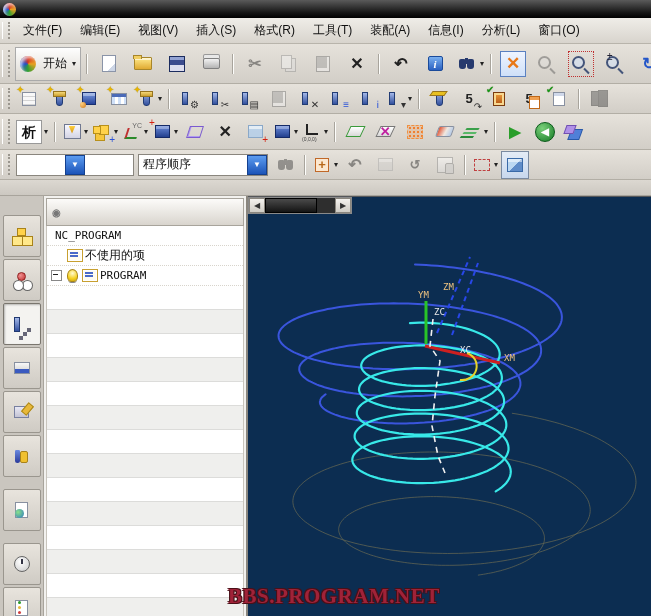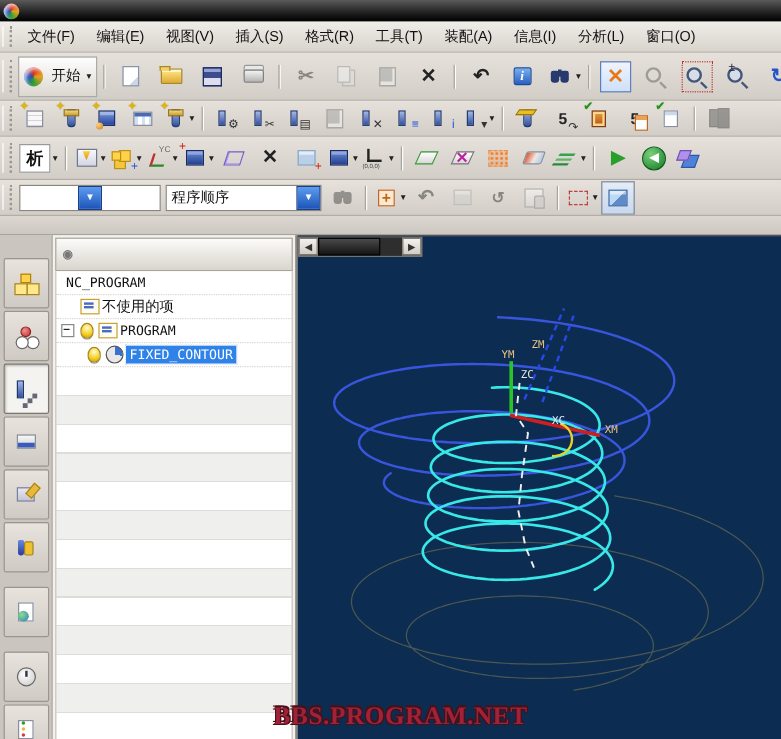--- a/index.html
+++ b/index.html
@@ -544,25 +544,20 @@
       <div class="trow" style="padding-left:18px;">
         <span class="foldericon"></span>
         <span style="font-family:Liberation Serif, serif;font-size:12px;">不使用的项</span>
       </div>
       <div class="trow" style="padding-left:2px;">
         <span class="expander"></span>
         <span class="bulb"></span>
         <span class="foldericon"></span>
         <span>PROGRAM</span>
       </div>
-      <div class="trow" style="padding-left:24px;">
-        <span class="bulb"></span>
-        <span class="opicon"></span>
-        <span class="sel">FIXED_CONTOUR</span>
-      </div>
     </div>
     <div id="stripes"></div>
   </div>
 
   <div id="viewport" style="background: rgb(12, 45, 81);">
     <svg id="vpcanvas" width="403" height="420" viewBox="0 0 403 420">
         <path d="M264.3 216.3L270.0 217.2L275.5 218.2L281.0 219.2L286.4 220.3L291.6 221.5L296.8 222.7L301.9 224.0L306.9 225.3L311.8 226.7L316.5 228.2L321.1 229.7L325.6 231.2L330.0 232.8L334.2 234.4L338.3 236.1L342.3 237.9L346.1 239.6L349.8 241.4L353.3 243.3L356.6 245.2L359.8 247.1L362.9 249.1L365.7 251.0L368.4 253.1L371.0 255.1L373.3 257.2L375.5 259.3L377.6 261.4L379.4 263.5L381.1 265.7L382.6 267.8L383.9 270.0L385.0 272.2L385.9 274.4L386.7 276.6L387.3 278.8L387.7 281.0L387.9 283.2L388.0 285.5L387.8 287.7L387.5 289.9L387.0 292.1L386.3 294.3L385.5 296.4L384.5 298.6L383.2 300.8L381.9 302.9L380.3 305.0L378.6 307.1L376.7 309.2L374.7 311.2L372.4 313.2L370.1 315.2L367.5 317.2L364.8 319.1L362.0 321.0L359.0 322.9L355.9 324.7L352.6 326.5L349.2 328.2L345.7 329.9L342.0 331.6L338.2 333.2L334.3 334.8L330.2 336.3L326.1 337.8L321.8 339.2L317.5 340.6L313.0 341.9L308.4 343.2L303.8 344.4L299.0 345.5L294.2 346.7L289.3 347.7L284.4 348.7L279.3 349.6L274.2 350.5L269.1 351.3L263.9 352.1L258.7 352.8L253.4 353.4L248.1 354.0L242.7 354.5L237.4 355.0L232.0 355.4L226.6 355.7L221.2 356.0L215.8 356.2L210.4 356.4L205.0 356.4L199.6 356.5L194.3 356.4L188.9 356.3L183.6 356.2L178.4 356.0L173.1 355.7L168.0 355.4L162.8 355.0L157.8 354.6L152.8 354.1L147.8 353.5L142.9 352.9L138.1 352.2L133.4 351.5L128.8 350.7L124.2 349.9L119.7 349.1L115.4 348.1L111.1 347.2L107.0 346.2L102.9 345.1L99.0 344.0L95.2 342.9L91.5 341.7L87.9 340.5L84.4 339.2L81.1 337.9L77.9 336.6L74.8 335.2L71.9 333.8L69.1 332.4L66.5 330.9L64.0 329.4L61.7 327.9L59.5 326.4L57.4 324.9L55.5 323.3L53.8 321.7L52.2 320.1L50.7 318.5L49.5 316.8L48.3 315.2L47.4 313.5L46.6 311.9L45.9 310.2L45.4 308.5L45.1 306.8L44.9 305.2L44.9 303.5L45.1 301.8L45.4 300.2L45.9 298.5L46.5 296.9L47.3 295.2L48.2 293.6L49.3 292.0L50.5 290.4L51.9 288.8L53.4 287.3L55.1 285.7L56.9 284.2L58.9 282.7L61.0 281.2L63.2 279.8L65.6 278.4L68.1 277.0L70.7 275.7L73.5 274.3L76.3 273.0L79.3 271.8L82.4 270.6L85.7 269.4L89.0 268.3L92.4 267.2L96.0 266.1L99.6 265.1L103.3 264.1L107.2 263.2L111.1 262.3L115.0 261.5L119.1 260.7L123.2 260.0L127.4 259.3L131.7 258.7L136.0 258.1L140.4 257.5L144.9 257.0L149.3 256.6L153.9 256.2L158.4 255.9L163.0 255.6L167.6 255.4L172.3 255.2L176.9 255.1L181.6 255.0L186.3 255.0L191.0 255.0L195.6 255.1L200.3 255.3L205.0 255.5L209.7 255.7L214.3 256.0L218.9 256.4L223.5 256.8L228.0 257.2L232.6 257.8L237.0 258.3L241.5 258.9L245.8 259.6L250.2 260.3L254.4 261.0L258.6 261.8L262.8 262.7L266.8 263.6L270.8 264.5L274.8 265.5L278.6 266.5L282.3 267.6L286.0 268.7L289.6 269.8L293.0 271.0L296.4 272.3L299.7 273.5L302.9 274.8L305.9 276.1L308.9 277.5L311.7 278.9L314.4 280.3L317.1 281.7L319.5 283.2L321.9 284.7L324.2 286.2L326.3 287.8L328.3 289.3L330.1 290.9L331.9 292.5L333.5 294.1L334.9 295.8L336.3 297.4L337.5 299.1L338.5 300.8L339.5 302.4L340.3 304.1L340.9 305.8L341.4 307.5L341.8 309.2L342.1 310.9L342.2 312.6L342.2 314.3L342.0 316.0L341.7 317.7L341.3 319.4L340.7 321.0L340.0 322.7L339.2 324.4L338.2 326.0L337.1 327.6L335.9 329.2L334.6 330.8L333.1 332.4L331.5 334.0L329.8 335.5L328.0 337.0L326.1 338.5L324.0 340.0L321.8 341.4L319.6 342.8L317.2 344.2L314.7 345.5L312.1 346.9L309.4 348.1L306.7 349.4L303.8 350.6L300.9 351.8L297.8 353.0L294.7 354.1L291.5 355.1L288.2 356.2L284.9 357.2L281.5 358.1L278.0 359.1L274.5 359.9L270.9 360.8L267.2 361.6L263.6 362.3L259.8 363.0L256.0 363.7L252.2 364.3L248.4 364.9L244.5 365.4L240.6 365.9L236.7 366.4L232.7 366.8L228.8 367.1L224.8 367.4L220.8 367.7L216.9 367.9L212.9 368.1L209.0 368.2L205.0 368.3L201.1 368.3L197.1 368.3L193.3 368.3L189.4 368.2L185.5 368.0L181.7 367.8L178.0 367.6L174.2 367.4L170.6 367.0L166.9 366.7L163.3 366.3L159.8 365.9L156.3 365.4L152.9 364.9L149.6 364.4L146.3 363.8L143.1 363.2L139.9 362.5L136.9 361.9L133.9 361.1L131.0 360.4L128.2 359.6L125.5 358.8L122.8 358.0L120.3 357.1L117.8 356.2L115.5 355.3L113.2 354.4L111.1 353.4L109.0 352.4L107.0 351.4L105.2 350.4L103.5 349.4L101.8 348.3L100.3 347.2L98.9 346.2L97.6 345.1L96.4 343.9L95.3 342.8L94.3 341.7L93.5 340.6L92.7 339.4L92.1 338.3L91.6 337.1L91.2 335.9L90.9 334.8L90.7 333.6L90.7 332.5L90.7 331.3L90.9 330.2L91.2 329.0L91.6 327.9L92.1 326.7L92.7 325.6L93.5 324.5L94.3 323.4L95.2 322.3L96.3 321.3L97.4 320.2L98.7 319.1L100.0 318.1L101.5 317.1L103.0 316.1L104.7 315.2L106.4 314.2L108.2 313.3L110.2 312.4L112.2 311.5L114.2 310.7L116.4 309.8L118.7 309.0L121.0 308.3L123.4 307.5L125.8 306.8L128.4 306.1L131.0 305.5L133.6 304.9L136.4 304.3L139.2 303.7L142.0 303.2L144.9 302.7L147.8 302.3L150.8 301.8L153.8 301.5L156.8 301.1L159.9 300.8L163.1 300.5L166.2 300.3L169.4 300.1L172.6 299.9L175.8 299.8L179.0 299.7L182.3 299.6L185.5 299.6L188.8 299.6L192.0 299.7L195.3 299.8L198.5 299.9L201.8 300.1L205.0 300.3L208.2 300.5L211.4 300.8L214.6 301.1L217.7 301.5L220.9 301.9L224.0 302.3L227.0 302.8L230.1 303.2L233.1 303.8L236.0 304.3L238.9 304.9L241.8 305.5L244.6 306.2L247.3 306.8L250.0 307.6L252.7 308.3L255.3 309.1L257.8 309.9L260.2 310.7L262.6 311.5L264.9 312.4L267.2 313.3L269.4 314.2L271.5 315.2L273.5 316.1L275.5 317.1L277.3 318.1L279.1 319.1L280.8 320.2L282.5 321.2L284.0 322.3L285.5 323.4L286.8 324.5L288.1 325.6L289.3 326.7L290.4 327.9L291.4 329.0L292.3 330.2L293.1 331.4L293.9 332.5L294.5 333.7L295.1 334.9L295.5 336.1L295.9 337.2L296.2 338.4L296.4 339.6L296.4 340.8L296.4 342.0L296.4 343.2L296.2 344.3L295.9 345.5L295.5 346.7L295.1 347.8L294.5 349.0L293.9 350.1L293.2 351.2L292.4 352.4L291.5 353.5L290.6 354.6L289.5 355.6L288.4 356.7L287.2 357.8L285.9 358.8L284.6 359.8L283.2 360.8L281.7 361.8L280.1 362.7L278.5 363.7L276.8 364.6L275.0 365.5L273.2 366.4L271.4 367.2L269.4 368.0L267.4 368.8L265.4 369.6L263.3 370.4L261.2 371.1L259.0 371.8L256.8 372.5L254.5 373.1L252.3 373.8L249.9 374.3L247.6 374.9L245.2 375.5L242.7 376.0L240.3 376.4L237.8 376.9L235.4 377.3L232.9 377.7L230.3 378.1" stroke="#6b6b52" stroke-width="1" fill="none" opacity="0.7" stroke-linecap="round"></path>
         <path d="M167.0 67.4L172.6 67.7L178.1 68.0L183.6 68.4L189.1 68.8L194.6 69.3L200.0 69.9L205.4 70.5L210.7 71.2L215.9 71.9L221.0 72.7L226.1 73.6L231.1 74.5L236.0 75.4L240.8 76.4L245.5 77.5L250.0 78.6L254.5 79.8L258.8 81.0L263.0 82.2L267.1 83.5L271.0 84.9L274.8 86.3L278.4 87.7L281.9 89.1L285.2 90.6L288.3 92.2L291.3 93.7L294.1 95.3L296.8 97.0L299.2 98.6L301.5 100.3L303.6 102.0L305.5 103.7L307.2 105.4L308.7 107.2L310.0 109.0L311.1 110.7L312.1 112.5L312.8 114.3L313.4 116.1L313.7 117.9L313.9 119.8L313.8 121.6L313.6 123.4L313.1 125.2L312.5 127.0L311.6 128.7L310.6 130.5L309.4 132.3L308.0 134.0L306.4 135.7L304.6 137.5L302.7 139.1L300.5 140.8L298.2 142.4L295.7 144.0L293.0 145.6L290.2 147.2L287.2 148.7L284.1 150.1L280.8 151.6L277.4 153.0L273.8 154.4L270.1 155.7L266.2 157.0L262.2 158.2L258.1 159.4L253.9 160.5L249.6 161.6L245.2 162.7L240.7 163.7L236.0 164.6L231.3 165.5L226.6 166.4L221.7 167.1L216.8 167.9L211.8 168.6L206.8 169.2L201.7 169.8L196.6 170.3L191.5 170.7L186.3 171.1L181.1 171.5L175.9 171.7L170.7 172.0L165.5 172.1L160.3 172.3L155.2 172.3L150.0 172.3L144.9 172.3L139.9 172.1L134.8 172.0L129.9 171.8L124.9 171.5L120.1 171.1L115.3 170.8L110.6 170.3L106.0 169.8L101.5 169.3L97.0 168.7L92.7 168.1L88.5 167.4L84.4 166.7L80.4 165.9L76.5 165.1L72.8 164.3L69.2 163.4L65.7 162.5L62.4 161.5L59.2 160.5L56.2 159.5L53.3 158.4L50.6 157.3L48.0 156.2L45.6 155.1L43.4 153.9L41.4 152.7L39.5 151.5L37.8 150.2L36.2 149.0L34.9 147.7L33.7 146.5L32.7 145.2L31.9 143.9L31.3 142.6L30.8 141.3L30.6 140.0L30.5 138.7L30.6 137.4L30.9 136.0L31.4 134.7L32.0 133.5L32.9 132.2L33.9 130.9L35.1 129.7L36.4 128.4L38.0 127.2L39.7 126.0L41.6 124.8L43.6 123.6L45.8 122.5L48.2 121.4L50.7 120.3L53.4 119.3L56.2 118.2L59.1 117.3L62.2 116.3L65.5 115.4L68.8 114.5L72.3 113.7L76.0 112.9L79.7 112.1L83.5 111.4L87.5 110.7L91.5 110.1L95.7 109.5L99.9 109.0L104.2 108.5L108.6 108.0L113.0 107.6L117.6 107.3L122.1 107.0L126.8 106.8L131.5 106.6L136.2 106.4L140.9 106.4L145.7 106.3L150.5 106.4L155.3 106.4L160.1 106.6L164.9 106.7L169.7 107.0L174.5 107.3L179.3 107.6L184.1 108.0L188.8 108.4L193.5 108.9L198.1 109.5L202.7 110.1L207.2 110.7L211.7 111.4L216.1 112.2L220.5 112.9L224.7 113.8L228.9 114.7L232.9 115.6L236.9 116.6L240.8 117.6L244.6 118.6L248.2 119.7L251.7 120.9L255.2 122.0L258.5 123.2L261.6 124.5L264.7 125.8L267.6 127.1L270.3 128.4L272.9 129.8L275.4 131.2L277.7 132.6L279.9 134.0L281.9 135.5L283.7 137.0L285.4 138.5L286.9 140.0L288.3 141.5L289.5 143.1L290.5 144.6L291.4 146.2L292.1 147.7L292.6 149.3L292.9 150.9L293.1 152.5L293.1 154.1L293.0 155.6L292.7 157.2L292.2 158.8L291.5 160.4L290.7 161.9L289.7 163.4L288.5 165.0L287.2 166.5L285.7 168.0L284.1 169.5L282.3 170.9L280.4 172.4L278.3 173.8L276.1 175.2L273.7 176.5L271.2 177.9L268.5 179.2L265.7 180.4L262.8 181.7L259.8 182.9L256.7 184.1L253.4 185.2L250.0 186.3L246.5 187.4L243.0 188.4L239.3 189.4L235.5 190.3L231.7 191.2L227.8 192.0L223.8 192.8L219.7 193.6L215.6 194.3L211.4 195.0L207.1 195.6L202.8 196.2L198.5 196.7L194.2 197.2L189.8 197.6L185.4 198.0L180.9 198.4L176.5 198.7L172.1 198.9L167.6 199.1L163.2 199.2L158.8 199.3L154.4 199.4L150.0 199.3L145.7 199.3L141.4 199.2L137.1 199.0L132.9 198.9L128.8 198.6L124.7 198.3L120.6 198.0L116.7 197.6L112.8 197.2L109.0 196.8L105.3 196.3L101.7 195.7L98.1 195.2L94.7 194.5L91.4 193.9L88.2 193.2L85.0 192.5L82.1 191.8L79.2 191.0L76.4 190.2L73.8 189.3L71.3 188.5L69.0 187.6L66.8 186.6L64.7 185.7L62.7 184.7L61.0 183.8L59.3 182.8L57.8 181.8L56.5 180.7L55.3 179.7L54.2 178.6L53.3 177.6L52.6 176.5L52.0 175.4L51.6 174.4L51.3 173.3L51.2 172.2L51.3 171.1L51.4 170.0L51.8 169.0L52.3 167.9L53.0 166.8L53.8 165.8L54.7 164.8L55.9 163.7L57.1 162.7L58.5 161.7L60.1 160.7L61.8 159.8L63.6 158.9L65.5 157.9L67.6 157.0L69.9 156.2L72.2 155.3L74.7 154.5L77.3 153.7L80.0 153.0L82.8 152.2L85.7 151.6L88.7 150.9L91.8 150.3L95.1 149.7L98.4 149.1L101.8 148.6L105.2 148.2L108.8 147.7L112.4 147.3L116.1 147.0L119.8 146.7L123.6 146.4L127.5 146.2L131.4 146.0L135.3 145.8L139.3 145.7L143.3 145.7L147.3 145.7L151.4 145.7L155.4 145.8L159.5 145.9L163.5 146.1L167.6 146.3L171.6 146.5L175.7 146.9L179.7 147.2L183.6 147.6L187.6 148.0L191.5 148.5L195.4 149.0L199.2 149.6L203.0 150.2L206.7 150.8L210.4 151.5L214.0 152.2L217.5 153.0L220.9 153.8L224.3 154.6L227.6 155.5L230.8 156.4L233.9 157.4L236.9 158.3L239.8 159.3L242.6 160.4L245.3 161.4L247.8 162.5L250.3 163.7L252.7 164.8L254.9 166.0L257.0 167.2L259.0 168.4L260.8 169.6L262.5 170.9L264.1 172.1L265.6 173.4L266.9 174.7L268.1 176.0L269.1 177.3L270.0 178.7L270.8 180.0L271.4 181.4L271.9 182.7L272.2 184.1L272.4 185.4L272.4 186.8L272.4 188.1L272.1 189.5L271.7 190.8L271.2 192.2L270.6 193.5L269.8 194.8L268.9 196.1L267.8 197.4L266.6 198.7L265.3 200.0L263.8 201.2L262.3 202.5L260.6 203.7L258.7 204.9L256.8 206.1L254.7 207.2L252.5 208.3L250.3 209.4L247.9 210.5L245.4 211.5L242.8 212.6L240.1 213.6L237.3 214.5L234.4 215.4L231.5 216.3L228.4 217.2L225.3 218.0L222.2 218.8L218.9 219.5L215.6 220.3L212.2 220.9L208.8 221.6L205.3 222.2L201.8 222.7L198.3 223.3L194.7 223.7L191.1 224.2L187.5 224.6L183.8 225.0L180.1 225.3L176.5 225.6L172.8 225.8L169.1 226.0L165.4 226.2L161.8 226.3L158.1 226.4L154.5 226.4L150.9 226.4L147.3 226.4L143.8 226.3L140.3 226.2L136.8 226.0L133.4 225.8L130.1 225.6L126.8 225.3L123.6 225.0L120.4 224.7L117.3 224.3L114.3 223.9L111.4 223.5L108.5 223.0L105.7 222.5L103.1 222.0L100.5 221.5L98.0 220.9L95.6 220.3L93.3 219.7L91.1 219.0L89.0 218.3L87.0 217.6L85.2 216.9L83.4 216.2L81.8 215.4L80.3 214.7L78.9 213.9L77.7 213.1L76.5 212.3L75.5 211.5L74.6 210.6L73.8 209.8L73.2 209.0L72.7 208.1L72.3 207.3L72.0 206.4L71.9 205.6L71.9 204.7L72.1 203.9L72.3 203.0L72.7 202.2L73.2 201.3L73.8 200.5L74.6 199.7L75.5 198.9L76.5 198.1L77.6 197.3" stroke="#3a55dd" stroke-width="2" fill="none" opacity="1" stroke-linecap="round"></path>
         <path d="M162.0 126.1L166.6 125.8L171.3 125.7L176.1 125.7L180.9 125.9L185.7 126.1L190.5 126.5L195.2 127.0L200.0 127.7L204.6 128.4L209.1 129.3L213.5 130.3L217.8 131.4L221.8 132.6L225.7 134.0L229.4 135.4L232.9 136.9L236.1 138.5L239.0 140.2L241.7 142.0L244.0 143.8L246.1 145.7L247.9 147.6L249.3 149.6L250.4 151.6L251.1 153.6L251.6 155.7L251.7 157.7L251.4 159.8L250.8 161.8L249.9 163.9L248.6 165.9L247.0 167.8L245.0 169.8L242.8 171.6L240.3 173.4L237.4 175.1L234.3 176.8L231.0 178.4L227.4 179.9L223.6 181.2L219.5 182.5L215.3 183.7L210.9 184.8L206.4 185.7L201.8 186.5L197.0 187.2L192.2 187.8L187.3 188.3L182.5 188.6L177.6 188.8L172.7 188.8L167.9 188.8L163.1 188.6L158.5 188.3L154.0 187.9L149.6 187.3L145.3 186.7L141.3 185.9L137.5 185.0L133.9 184.1L130.5 183.0L127.4 181.9L124.6 180.6L122.0 179.3L119.8 178.0L117.8 176.6L116.2 175.1L115.0 173.6L114.0 172.1L113.5 170.5L113.2 169.0L113.3 167.4L113.8 165.9L114.6 164.3L115.7 162.8L117.2 161.3L119.0 159.9L121.2 158.5L123.6 157.2L126.4 155.9L129.4 154.8L132.7 153.7L136.2 152.6L140.0 151.7L144.0 150.9L148.2 150.2L152.6 149.6L157.2 149.1L161.8 148.8L166.6 148.5L171.5 148.4L176.4 148.4L181.3 148.6L186.3 148.9L191.3 149.3L196.2 149.8L201.0 150.5L205.8 151.3L210.5 152.2L215.0 153.2L219.4 154.4L223.6 155.6L227.6 157.0L231.3 158.5L234.9 160.0L238.1 161.7L241.1 163.4L243.9 165.3L246.3 167.1L248.4 169.1L250.1 171.1L251.6 173.1L252.7 175.2L253.4 177.3L253.8 179.4L253.9 181.5L253.6 183.6L252.9 185.7L251.9 187.8L250.5 189.9L248.8 191.9L246.8 193.8L244.5 195.8L241.8 197.6L238.9 199.4L235.6 201.1L232.1 202.7L228.4 204.2L224.4 205.6L220.2 206.9L215.9 208.1L211.3 209.1L206.6 210.1L201.8 210.9L196.9 211.6L191.9 212.2L186.9 212.6L181.9 212.9L176.8 213.1L171.8 213.2L166.8 213.1L162.0 212.9L157.2 212.5L152.5 212.1L148.0 211.5L143.7 210.8L139.5 210.0L135.6 209.1L131.9 208.0L128.4 206.9L125.3 205.7L122.4 204.5L119.8 203.1L117.5 201.7L115.6 200.2L114.0 198.7L112.7 197.1L111.8 195.6L111.2 193.9L111.0 192.3L111.2 190.7L111.7 189.1L112.5 187.5L113.8 185.9L115.3 184.4L117.2 182.9L119.5 181.5L122.0 180.1L124.9 178.8L128.1 177.6L131.5 176.5L135.2 175.4L139.1 174.5L143.3 173.7L147.6 172.9L152.2 172.3L156.9 171.8L161.7 171.5L166.6 171.2L171.7 171.1L176.7 171.2L181.9 171.3L187.0 171.6L192.1 172.0L197.2 172.6L202.2 173.3L207.1 174.1L211.9 175.1L216.5 176.1L221.0 177.3L225.3 178.6L229.4 180.0L233.3 181.6L236.9 183.2L240.2 184.9L243.3 186.7L246.1 188.6L248.5 190.5L250.6 192.5L252.4 194.6L253.9 196.7L255.0 198.8L255.7 201.0L256.1 203.1L256.1 205.3L255.7 207.5L255.0 209.6L253.9 211.8L252.5 213.9L250.7 215.9L248.5 217.9L246.1 219.9L243.3 221.8L240.2 223.6L236.9 225.3L233.2 226.9L229.4 228.5L225.2 229.9L220.9 231.2L216.4 232.4L211.7 233.5L206.8 234.5L201.9 235.3L196.8 236.0L191.7 236.6L186.5 237.0L181.3 237.3L176.1 237.5L170.9 237.5L165.8 237.4L160.8 237.1L155.8 236.8L151.0 236.3L146.4 235.6L142.0 234.9L137.7 234.0L133.7 233.1L129.9 232.0L126.4 230.8L123.1 229.6L120.2 228.3L117.6 226.8L115.3 225.4L113.3 223.8L111.7 222.3L110.4 220.7L109.5 219.0L108.9 217.3L108.8 215.7L109.0 214.0L109.6 212.3L110.5 210.7L111.8 209.1L113.4 207.5L115.5 205.9L117.8 204.5L120.5 203.1L123.5 201.7L126.8 200.5L130.3 199.3L134.2 198.2L138.2 197.3L142.5 196.4L147.1 195.7L151.8 195.0L156.6 194.5L161.6 194.2L166.7 193.9L171.9 193.8L177.1 193.9L182.4 194.0L187.7 194.3L193.0 194.8L198.2 195.4L203.3 196.1L208.4 197.0L213.3 197.9L218.1 199.0L222.7 200.3L227.1 201.6L231.3 203.1L235.2 204.7L238.9 206.3L242.3 208.1L245.5 210.0L248.3 211.9L250.8 213.9L252.9 216.0L254.7 218.1L256.2 220.2L257.3 222.4L258.0 224.6L258.3 226.9L258.3 229.1L257.9 231.3L257.1 233.5L255.9 235.7L254.4 237.9L252.5 240.0L250.3 242.1L247.7 244.1L244.8 246.0L241.6 247.8L238.1 249.6L234.3 251.2L230.3 252.8L226.0 254.3L221.5 255.6L216.8 256.8L212.0 257.9L207.0 258.9L201.9 259.7L196.6 260.4L191.3 261.0L186.0 261.4L180.6 261.7L175.3 261.8L169.9 261.8L164.7 261.7L159.5 261.4L154.5 261.0L149.5 260.5L144.8 259.8L140.2 259.0L135.9 258.1L131.8 257.1L127.9 256.0L124.3 254.8L121.0 253.4L118.0 252.1L115.3 250.6L113.0 249.1L111.0 247.5L109.4 245.8L108.1 244.1L107.2 242.4L106.7 240.7L106.6 239.0L106.8 237.3L107.4 235.5L108.5 233.8L109.8 232.2L111.6 230.5L113.7 228.9L116.1 227.4L118.9 226.0L122.0 224.6L125.5 223.3L129.2 222.1L133.2 221.0L137.4 220.0L141.8 219.1L146.5 218.4L151.4 217.7L156.4 217.2L161.5 216.9L166.8 216.6L172.2 216.5L177.6 216.6L183.0 216.8L188.4 217.1L193.9 217.6L199.2 218.2L204.5 218.9L209.7 219.8L214.7 220.8L219.6 222.0L224.4 223.2L228.9 224.6L233.2 226.2L237.2 227.8L241.0 229.5L244.5 231.3L247.6 233.2L250.5 235.2L253.0 237.3L255.2 239.4L257.0 241.6L258.5 243.8L259.5 246.1L260.2 248.3L260.5 250.6L260.5 252.9L260.0 255.2L259.1 257.5L257.9 259.7L256.3 261.9L254.3 264.1L252.0 266.2L249.3 268.2L246.3 270.2L242.9 272.1L239.3 273.9L235.4 275.6L231.2 277.1L226.8 278.6L222.1 280.0L217.3 281.2L212.3 282.3L207.1 283.3L201.8 284.1L196.4 284.8L191.0 285.4L185.5 285.8L179.9 286.0L174.4 286.2L169.0 286.1L163.6 286.0L158.2 285.7L153.1 285.2L148.0 284.7L143.1 283.9L138.5 283.1L134.0 282.2L129.8 281.1L125.8 279.9L122.2 278.7L118.8 277.3L115.8 275.8L113.1 274.3L110.7 272.7L108.7 271.1L107.0 269.4L105.8 267.6L104.9 265.9L104.4 264.1L104.3 262.3L104.6 260.5L105.3 258.7L106.4 257.0L107.9 255.2L109.7 253.6L111.9 251.9L114.5 250.4L117.4 248.9L120.7 247.5L124.2 246.1L128.1 244.9L132.2 243.8L136.6 242.8L141.2 241.9L146.0 241.1L151.0 240.5L156.2 239.9L161.5 239.6L166.9 239.3L172.5 239.2L178.0 239.3L183.6 239.5L189.2 239.8L194.8 240.3L200.3 241.0L205.7 241.7L211.0 242.7L216.2 243.7L221.3 244.9L226.1 246.2L230.7 247.7L235.1 249.2L239.2 250.9L243.1 252.7L246.6 254.6L249.9 256.5L252.8 258.6L255.3 260.7L257.5 262.9L259.3 265.1L260.8 267.4L261.8 269.7L262.5 272.0L262.8 274.4L262.6 276.7L262.1 279.1L261.2 281.4L259.9 283.7L258.2 286.0L256.1 288.2L253.7 290.3L250.9 292.4L247.7 294.4" stroke="#38e8e8" stroke-width="2.2" fill="none" opacity="1" stroke-linecap="round"></path>
         <line x1="177" y1="149" x2="252" y2="166" stroke="#cc2020" stroke-width="3" stroke-dasharray=""></line>

